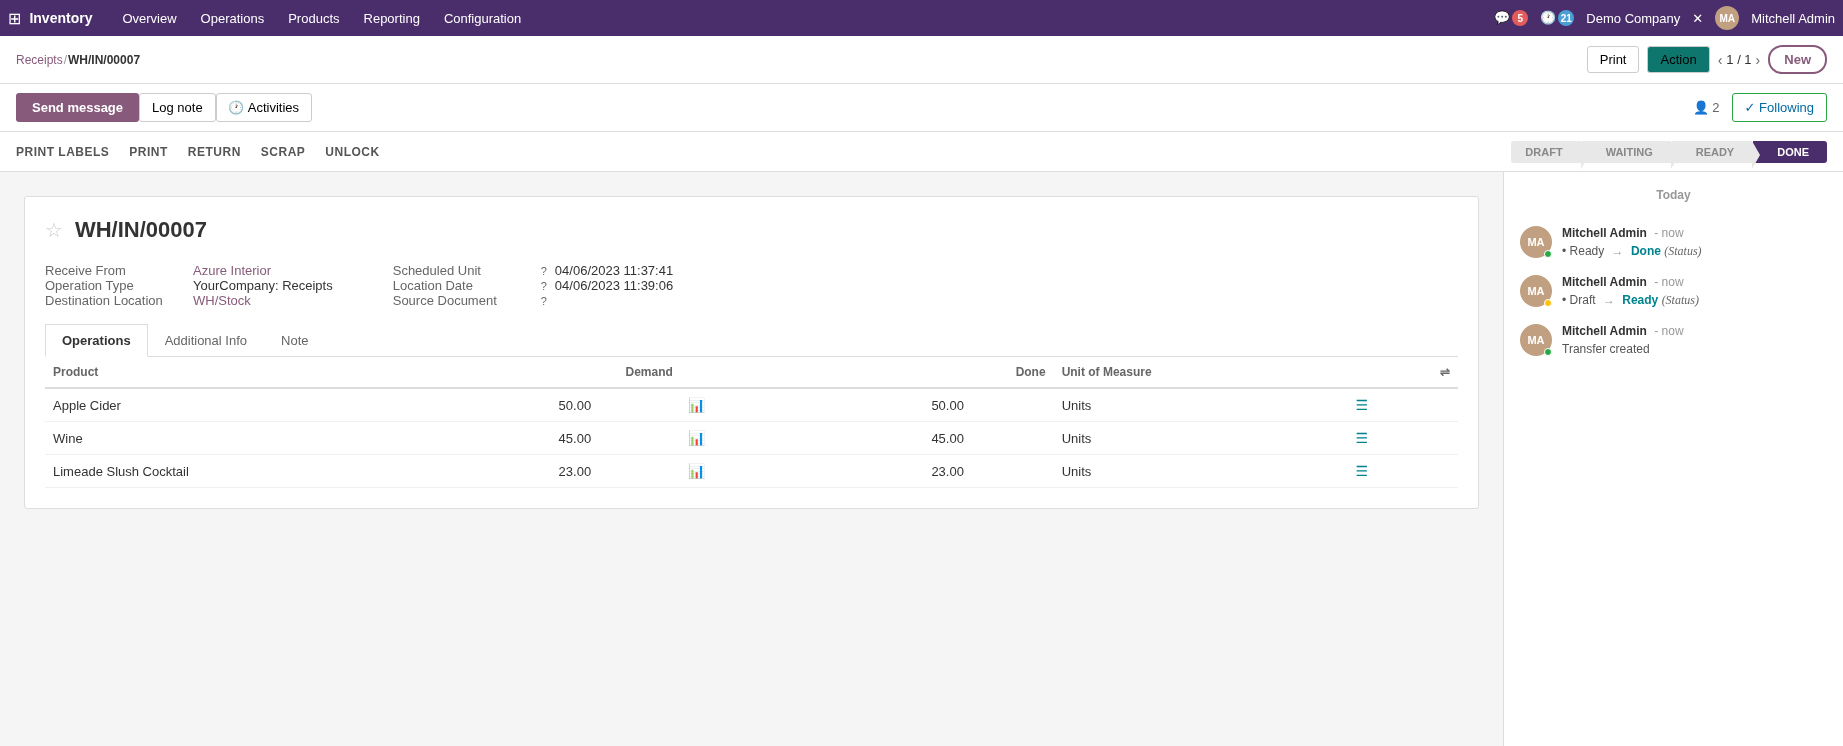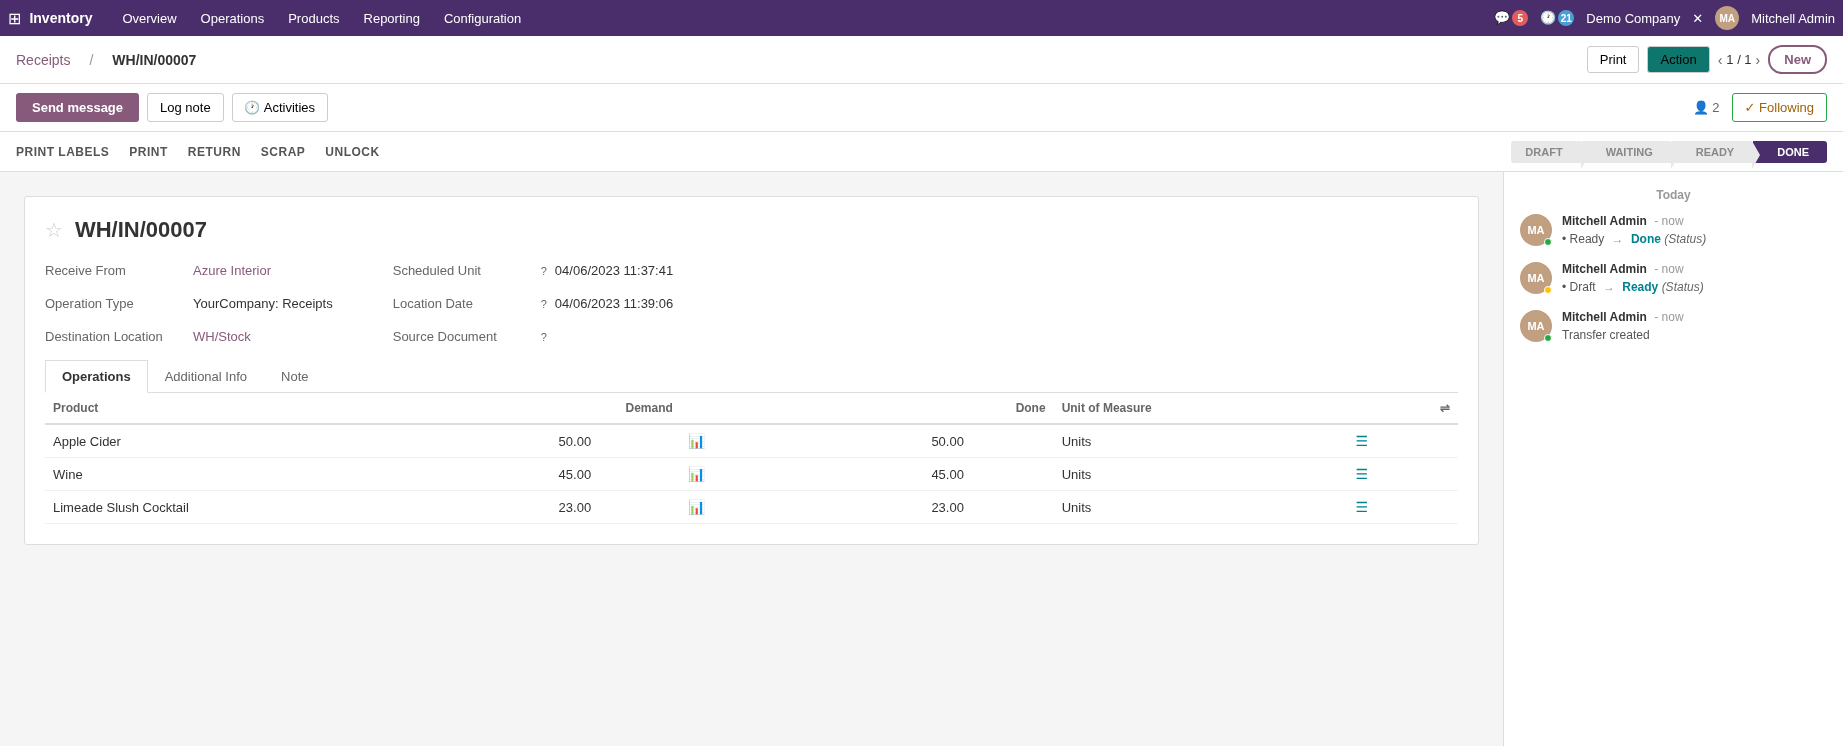--- a/index.html
+++ b/index.html
@@ -44,21 +44,21 @@
     
     .secondary-bar {
       background: white;
       display: flex;
       align-items: center;
       height: 48px;
       padding: 0 16px;
       border-bottom: 1px solid #ddd;
       gap: 12px;
     }
-    .breadcrumb { display: flex; align-items: flex-end; gap: 19px; font-size: 14px; flex: 1; }
+    .breadcrumb { display: flex; align-items: flex-end; gap: 1px; font-size: 12px; flex: 1; }
     .breadcrumb .sep { color: #999; }
     .breadcrumb .current { font-weight: bold; color: #333; }
     .breadcrumb .link { color: #875a7b; cursor: pointer; }
     .action-btns { display: flex; align-items: center; gap: 8px; }
     .btn-print { border: 1px solid #ccc; background: white; padding: 5px 12px; border-radius: 3px; cursor: pointer; font-size: 13px; }
     .btn-action { border: 1px solid #ccc; background: #0f766e; padding: 5px 12px; border-radius: 3px; cursor: pointer; font-size: 13px; }
     .pagination { font-size: 13px; display: flex; align-items: center; gap: 4px; }
     .pag-btn { border: none; background: none; cursor: pointer; color: #666; font-size: 14px; }
     .btn-new {
       border: 2px solid #875a7b; background: white; color: #875a7b;
@@ -66,31 +66,30 @@
     }
 
     
     .chatter-btns {
       background: white;
       display: flex;
       align-items: center;
       height: 48px;
       padding: 0 16px;
       border-bottom: 1px solid #ddd;
-      gap: 8px;
     }
     .btn-send {
       background: #875a7b; color: white;
       border: none; padding: 7px 16px; border-radius: 3px; cursor: pointer; font-size: 13px; font-weight: bold;
     }
     .btn-log { border: 1px solid #ccc; background: white; padding: 6px 12px; border-radius: 3px; cursor: pointer; font-size: 13px; }
     .btn-activities { border: 1px solid #ccc; background: white; padding: 6px 12px; border-radius: 3px; cursor: pointer; font-size: 13px; }
     .chatter-right { margin-left: auto; display: flex; align-items: center; gap: 12px; }
     .btn-following {
-      border: 1px solid #28a745; background: white; color: #a16207;
+      border: 1px solid #28a745; background: white; color: #0369a1;
       padding: 6px 12px; border-radius: 3px; cursor: pointer; font-size: 13px;
     }
     .followers { font-size: 13px; color: #666; display: flex; align-items: center; gap: 3px; }
 
     
     .action-toolbar {
       background: white;
       display: flex;
       align-items: center;
       height: 40px;
@@ -118,21 +117,21 @@
       overflow-y: auto;
       margin-top: 0;
     }
 
     
     .form-title-row { display: flex; align-items: center; gap: 12px; margin-bottom: 20px; }
     .star-icon { font-size: 20px; color: #ccc; cursor: pointer; }
     .form-title { font-size: 22px; font-weight: bold; color: #333; }
 
     .fields-row { display: flex; gap: 60px; margin-bottom: 8px; }
-    .field-group { display: flex; flex-direction: column; gap: 18px; }
+    .field-group { display: flex; flex-direction: column; gap: 0; }
     .field-row { display: flex; align-items: center; gap: 8px; }
     .field-label { font-size: 13px; color: #666; width: 140px; }
     .field-value { font-size: 13px; color: #333; }
     .field-value.link { color: #875a7b; cursor: pointer; }
 
     
     .tabs { display: flex; border-bottom: 1px solid #ddd; margin: 16px 0 0; }
     .tab {
       padding: 8px 16px; font-size: 13px; cursor: pointer; border: 1px solid transparent;
       border-bottom: none; margin-bottom: -1px; color: #666;
@@ -155,21 +154,21 @@
     .col-product { width: 30%; }
     .col-demand { width: 15%; text-align: right; }
     .col-done { width: 15%; text-align: right; }
     .col-uom { width: 15%; }
     .col-chart { width: 30px; }
     .chart-icon { color: #00838f; cursor: pointer; font-size: 14px; }
     .list-icon { color: #00838f; cursor: pointer; font-size: 14px; }
     .col-settings { width: 40px; text-align: right; }
 
     
-    .chatter-today { font-size: 12px; font-weight: bold; color: #999; text-align: center; margin-bottom: 12px; }
+    .chatter-today { font-size: 12px; font-weight: bold; color: #999; text-align: center; margin-bottom: 24px; }
     .chatter-msg { display: flex; gap: 10px; margin-bottom: 16px; }
     .chatter-avatar {
       width: 32px; height: 32px; border-radius: 50%;
       background: #c0a080;
       display: flex; align-items: center; justify-content: center;
       font-size: 11px; color: white; font-weight: bold; flex-shrink: 0;
       position: relative;
     }
     .chatter-avatar .dot {
       width: 8px; height: 8px; border-radius: 50%;
@@ -178,21 +177,21 @@
     .dot-green { background: #28a745; }
     .dot-yellow { background: #ffc107; }
     .chatter-content { flex: 1; }
     .chatter-header { font-size: 12px; margin-bottom: 4px; }
     .chatter-name { font-weight: bold; }
     .chatter-time { color: #999; margin-left: 4px; }
     .chatter-body { font-size: 12px; color: #555; }
     .chatter-body .arrow { color: #999; margin: 0 4px; }
     .chatter-body .status-done { color: #00838f; font-weight: bold; }
     .chatter-body .status-ready { color: #00838f; font-weight: bold; }
-    .chatter-body .status-italic { color: #666; font-style: italic; }
+    .chatter-body .status-italic { color: #666; font-style: italic; font-family: Liberation Serif, serif; }
 
     
     .page-wrapper {
       display: flex;
       flex-direction: column;
       height: 746px;
       overflow: hidden;
     }
 
     .content-wrapper {

